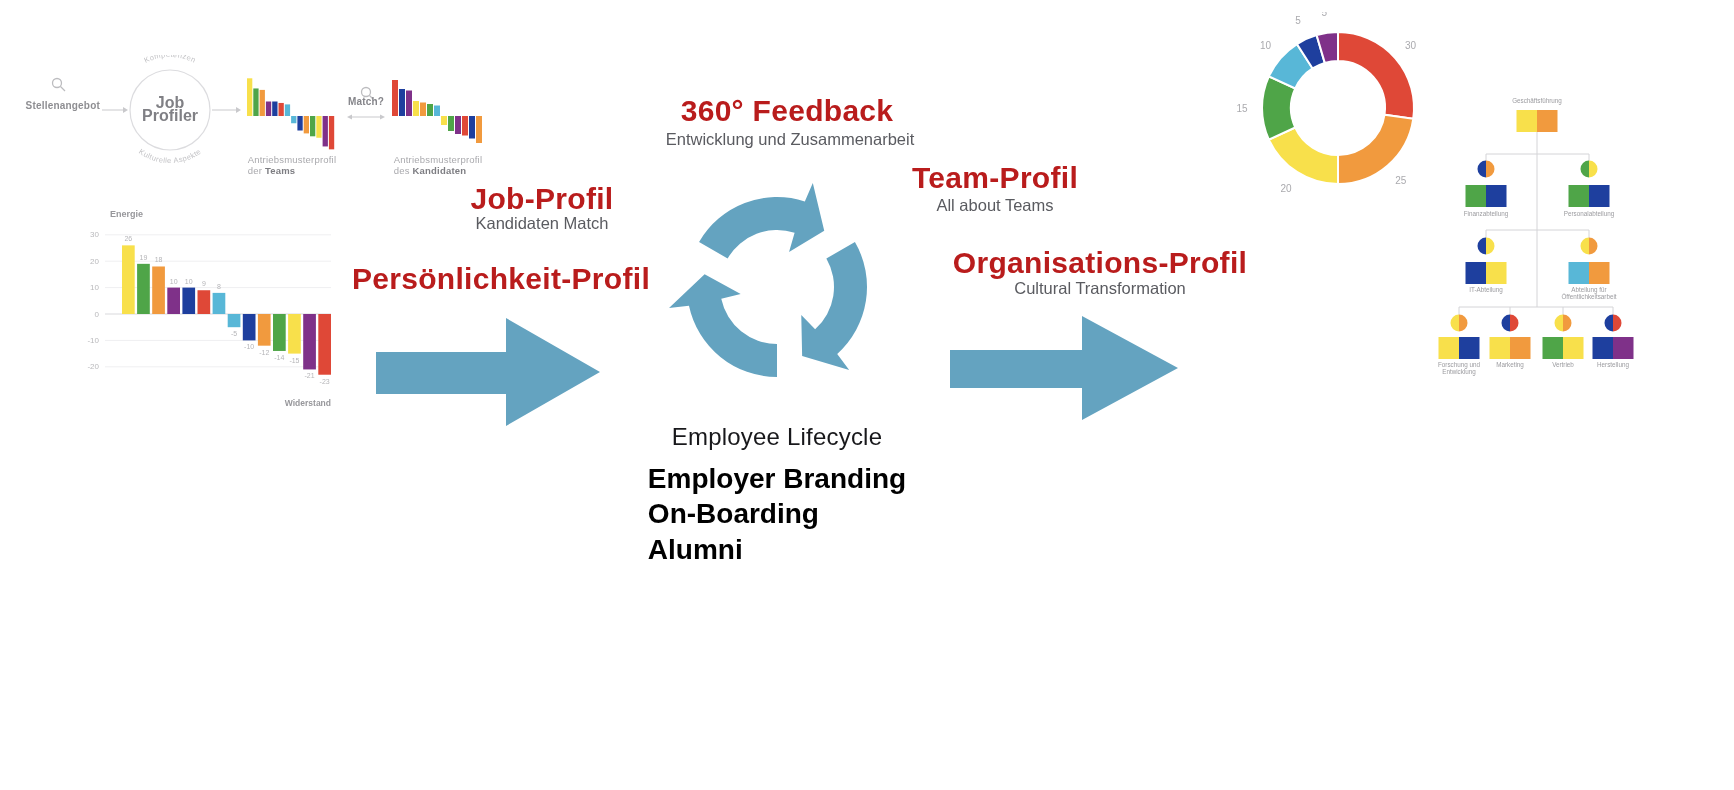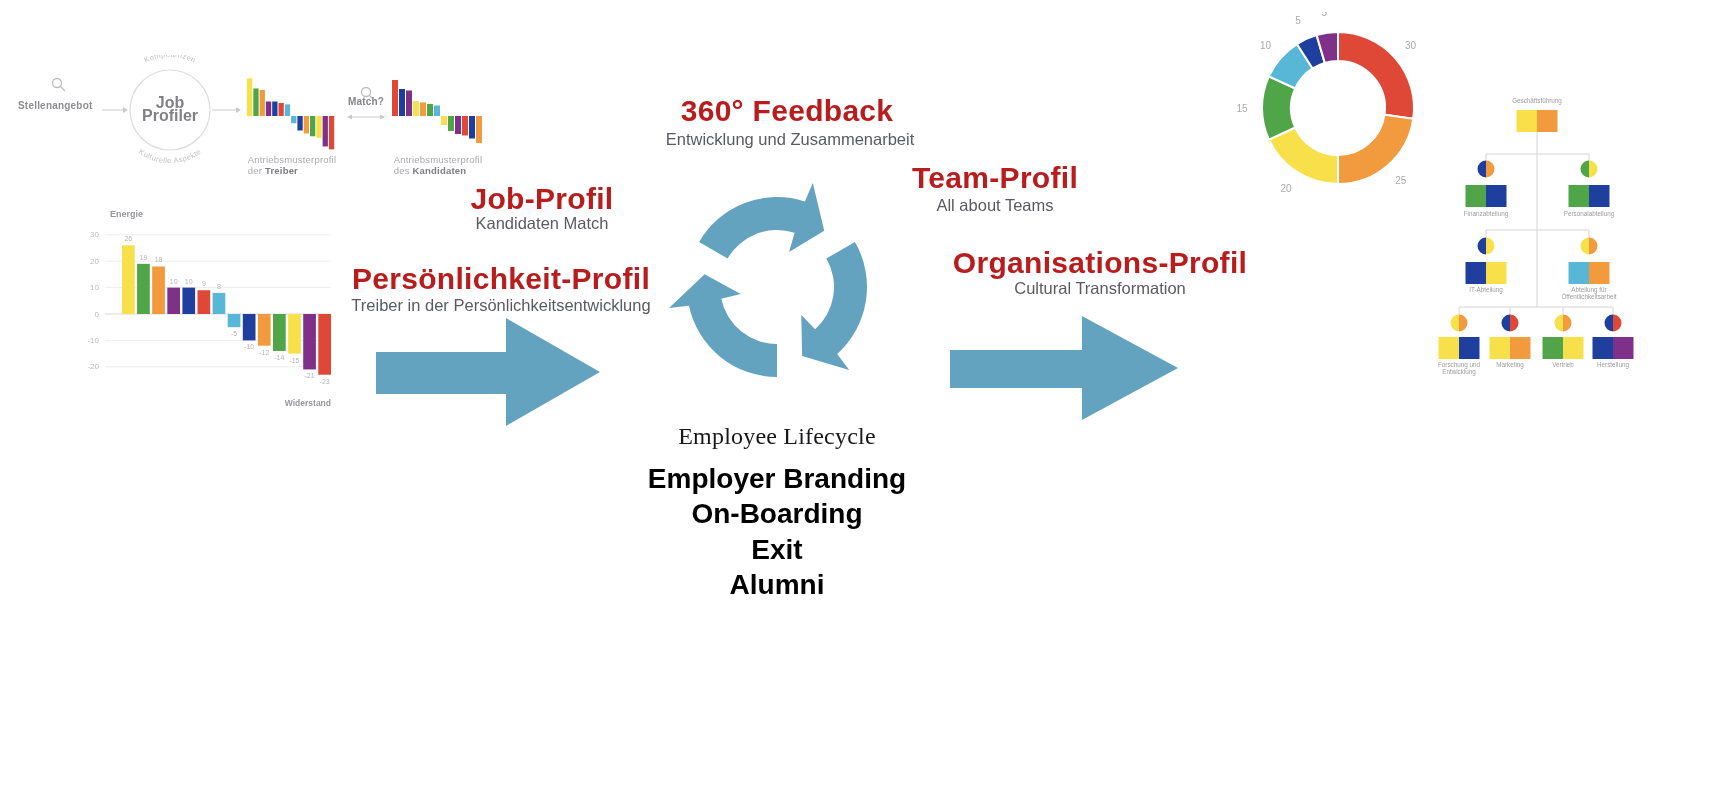--- a/index.html
+++ b/index.html
@@ -7,22 +7,22 @@
   body{font-family:"Liberation Sans",sans-serif;color:#222}
   #stage{position:relative;width:1734px;height:790px;background:#fff;overflow:hidden}
   .abs{position:absolute}
   .hc{transform:translateX(-50%);white-space:nowrap}
   .h-title{font-weight:700;font-size:30px;color:#b91c1c;letter-spacing:.3px;font-family:"Liberation Sans",sans-serif}
   .h-sub{font-size:16.5px;color:#5a5b60;font-family:"Liberation Sans",sans-serif}
   .small-bold{font-size:10px;font-weight:700;color:#8e8e92;letter-spacing:.2px}
   .cap{font-size:9.5px;color:#a9a9ad;text-align:left;line-height:11px;letter-spacing:.2px}
   .cap b{color:#7d7d82;font-weight:700}
   .jp-label{text-align:center;font-size:16px;font-weight:700;color:#808085;line-height:12.5px}
-  .lifecycle-label{font-size:24px;color:#18181b;font-family:Liberation Serif, serif;letter-spacing:.2px}
-  .stages{text-align:center}
+  .lifecycle-label{font-size:24px;color:#18181b;font-family:Liberation Sans, sans-serif;letter-spacing:.2px}
+  .stages{}
   .stage-item{font-size:28px;font-weight:700;color:#000;line-height:35.4px;white-space:nowrap}
   svg{font-family:"Liberation Sans",sans-serif}
 </style>
 </head>
 <body>
 
 <div id="stage">
 
   <svg id="flow-svg" class="abs" style="left:0;top:55px" width="540" height="135">
 
@@ -90,30 +90,30 @@
       <rect x="37" y="36" width="6" height="12" fill="#4FA548"></rect>
       <rect x="44" y="37.5" width="6" height="10.5" fill="#58B7D7"></rect>
       <rect x="51" y="48" width="6" height="9" fill="#F8E04B"></rect>
       <rect x="58" y="48" width="6" height="15" fill="#4FA548"></rect>
       <rect x="65" y="48" width="6" height="18" fill="#7F3189"></rect>
       <rect x="72" y="48" width="6" height="19.5" fill="#DF4837"></rect>
       <rect x="79" y="48" width="6" height="22.5" fill="#1E3F9E"></rect>
       <rect x="86" y="48" width="6" height="27" fill="#F19A3E"></rect>
     </svg>
 
-  <div class="abs small-bold" style="left:18px;top:100px;width:82px;text-align:left">Stellenangebot</div>
+  <div class="abs small-bold" style="left:18px;top:100px;width:82px;text-align:right">Stellenangebot</div>
   <div class="abs hc jp-label" style="left:170px;top:97px">
     <div>Job</div>
     <div>Profiler</div>
   </div>
   <div class="abs hc small-bold" style="left:366px;top:96px;color:#85858a">Match?</div>
 
   <div class="abs hc cap" style="left:292px;top:154px">
     <div>Antriebsmusterprofil</div>
-    <div><span>der </span><b>Treiber</b></div>
+    <div><span>der </span><b>Teams</b></div>
   </div>
   <div class="abs hc cap" style="left:438px;top:154px">
     <div>Antriebsmusterprofil</div>
     <div><span>des </span><b>Kandidaten</b></div>
   </div>
 
   <svg id="energie-svg" class="abs" style="left:85px;top:193px" width="252" height="232">
       <line x1="20" y1="41.8" x2="246" y2="41.8" stroke="#efeff1" stroke-width="1"></line>
       <text x="14" y="44.3" font-size="8" fill="#b9b9bc" text-anchor="end">30</text>
       <line x1="20" y1="68.19999999999999" x2="246" y2="68.19999999999999" stroke="#efeff1" stroke-width="1"></line>
@@ -158,21 +158,20 @@
       <text x="246" y="213" font-size="8.5" fill="#97979b" text-anchor="end" font-weight="700">Widerstand</text>
     </svg>
 
   <div class="abs hc h-title" style="left:787px;top:94px">360° Feedback</div>
   <div class="abs hc h-sub" style="left:790px;top:130px">Entwicklung und Zusammenarbeit</div>
 
   <div class="abs hc h-title" style="left:542px;top:182px">Job-Profil</div>
   <div class="abs hc h-sub" style="left:542px;top:214px">Kandidaten Match</div>
 
   <div class="abs hc h-title" style="left:501px;top:262px">Persönlichkeit-Profil</div>
-  <div class="abs hc h-sub" style="left:501px;top:296px">Treiber in der Persönlichkeitsentwicklung</div>
 
   <div class="abs hc h-title" style="left:995px;top:161px">Team-Profil</div>
   <div class="abs hc h-sub" style="left:995px;top:196px">All about Teams</div>
 
   <div class="abs hc h-title" style="left:1100px;top:246px">Organisations-Profil</div>
   <div class="abs hc h-sub" style="left:1100px;top:279px">Cultural Transformation</div>
 
   <svg class="abs" style="left:374px;top:314px" width="230" height="116">
     <polygon points="2,38 132,38 132,4 226,58 132,112 132,80 2,80" fill="#64A3C0"></polygon>
   </svg>
@@ -183,21 +182,20 @@
   <svg id="cycle-svg" class="abs" style="left:650px;top:160px" width="255" height="255">
       <path d="M 49.06 82.00 A 90 90 0 0 1 154.81 41.40 L 162.81 22.99 L 174.24 70.70 L 139.05 92.02 L 144.61 72.79 A 57 57 0 0 0 77.64 98.50 Z" fill="#64A3C0"></path>
       <path d="M 204.94 82.00 A 90 90 0 0 1 187.22 193.88 L 199.17 210.02 L 152.14 196.07 L 151.27 154.92 L 165.14 169.36 A 57 57 0 0 0 176.36 98.50 Z" fill="#64A3C0"></path>
       <path d="M 127.00 217.00 A 90 90 0 0 1 38.97 145.71 L 19.02 147.99 L 54.62 114.24 L 90.68 134.06 L 71.25 138.85 A 57 57 0 0 0 127.00 184.00 Z" fill="#64A3C0"></path>
     </svg>
 
   <div class="abs hc lifecycle-label" style="left:777px;top:423px">Employee Lifecycle</div>
   <div class="abs hc stages" style="left:777px;top:461px">
     <div class="stage-item">Employer Branding</div>
     <div class="stage-item">On-Boarding</div>
-    <div class="stage-item">Exit</div>
     <div class="stage-item">Alumni</div>
   </div>
 
   <svg id="donut-svg" class="abs" style="left:1230px;top:12px" width="210" height="196">
       <path d="M 108.00 20.00 A 76 76 0 0 1 183.23 106.82 L 154.52 102.69 A 47 47 0 0 0 108.00 49.00 Z" fill="#DF4837" stroke="#ffffff" stroke-width="2"></path>
       <text x="180.55195913800878" y="36.633369541252634" font-size="10" fill="#aaaaae" text-anchor="middle">30</text>
       <path d="M 183.23 106.82 A 76 76 0 0 1 108.00 172.00 L 108.00 143.00 A 47 47 0 0 0 154.52 102.69 Z" fill="#F19A3E" stroke="#ffffff" stroke-width="2"></path>
       <text x="170.86663045874735" y="172.05195913800878" font-size="10" fill="#aaaaae" text-anchor="middle">25</text>
       <path d="M 108.00 172.00 A 76 76 0 0 1 38.87 127.57 L 65.25 115.52 A 47 47 0 0 0 108.00 143.00 Z" fill="#F8E04B" stroke="#ffffff" stroke-width="2"></path>
       <text x="56.09848152426267" y="180.2603391517934" font-size="10" fill="#aaaaae" text-anchor="middle">20</text>

